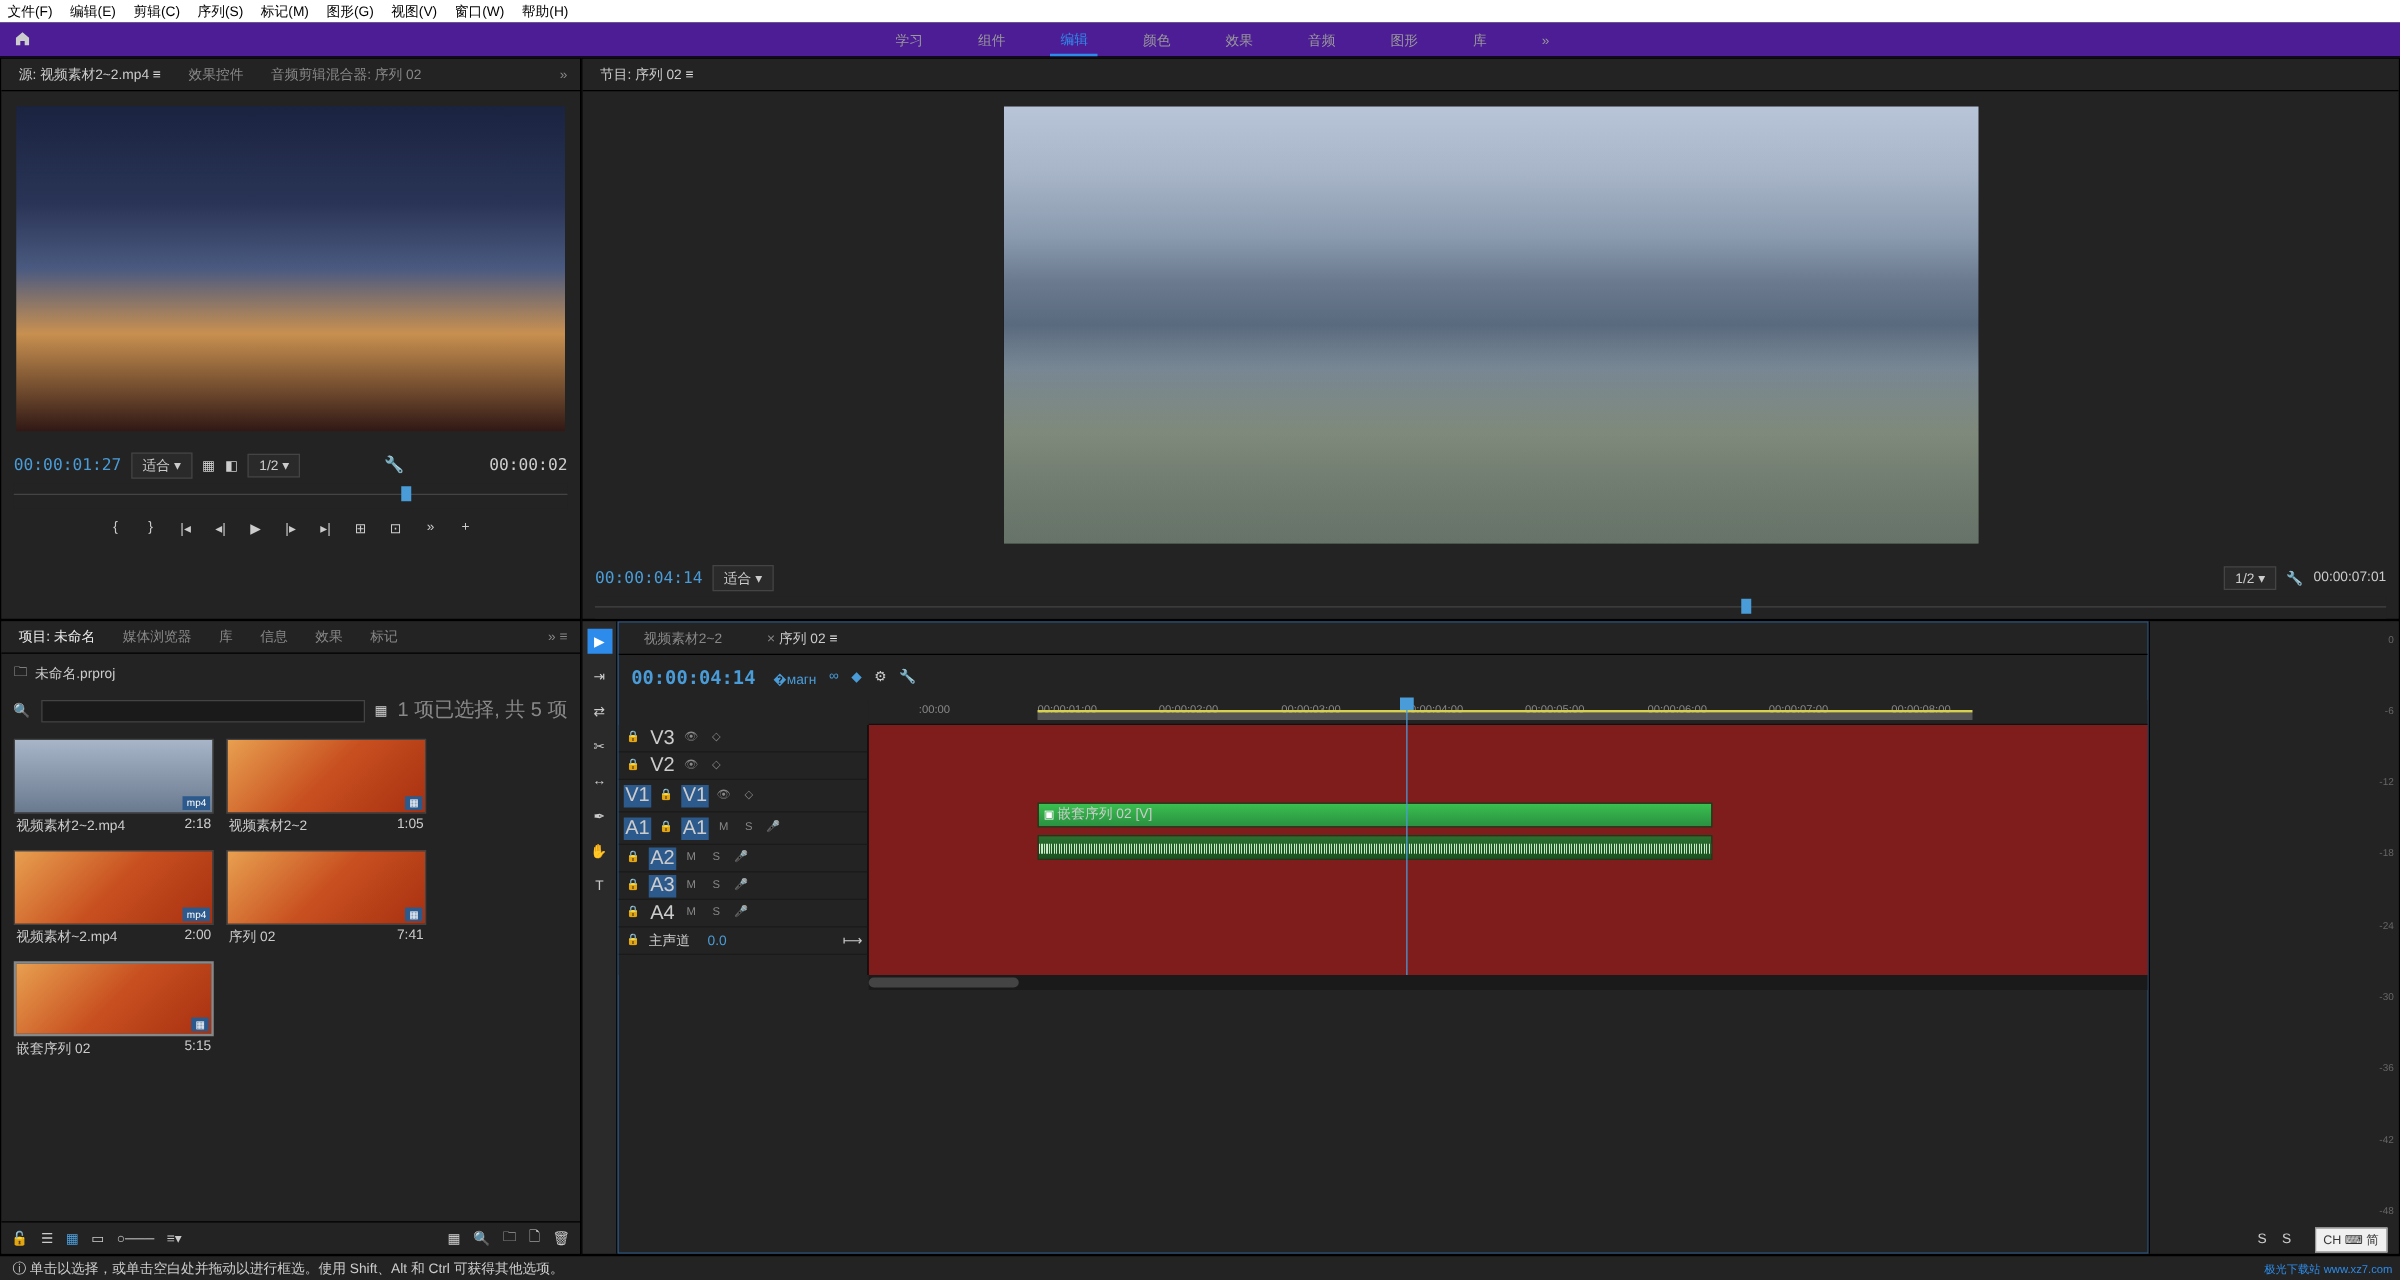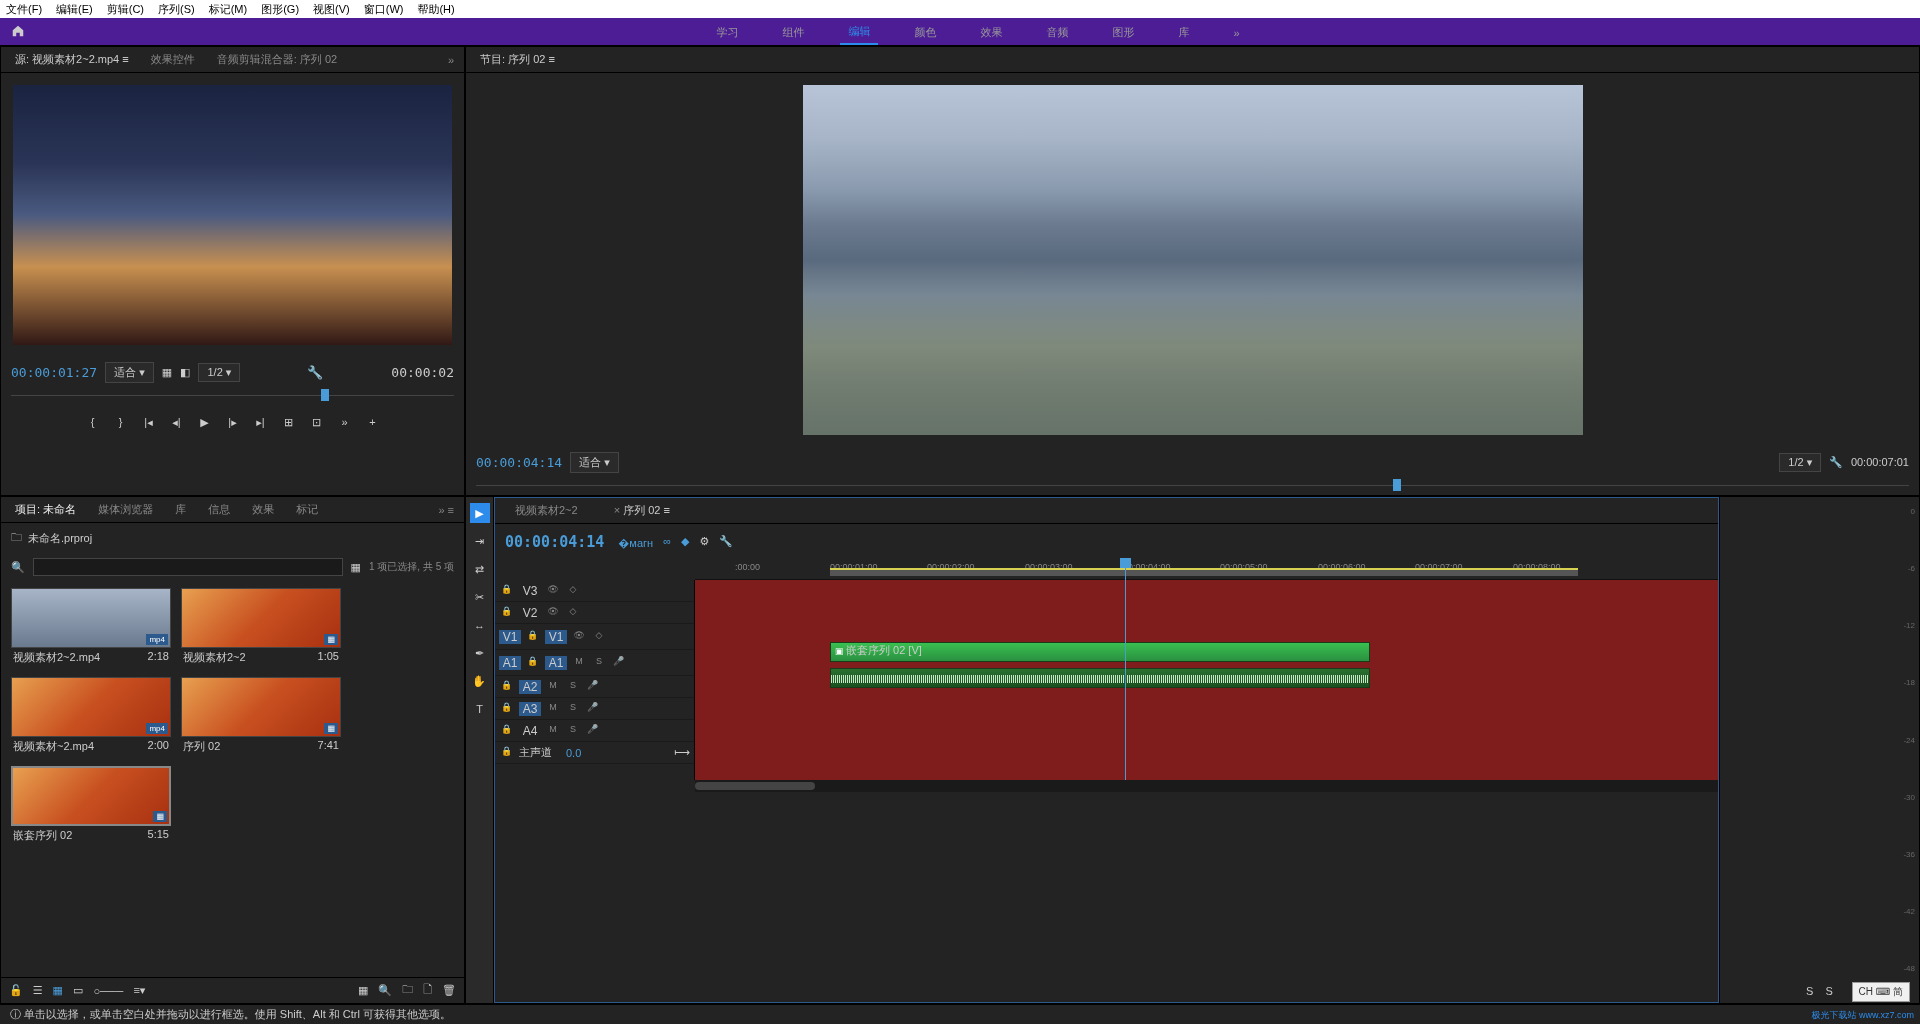--- a/index.html
+++ b/index.html
@@ -27,21 +27,21 @@
 .tc-right{margin-left:auto;font-family:monospace;font-size:13px;color:#ccc}
 .scrubber{height:20px;background:#232323;margin:0 10px;position:relative}
 .scrubber::before{content:"";position:absolute;top:8px;left:0;right:0;height:1px;background:#444}
 .scrubber-thumb{position:absolute;top:2px;width:8px;height:12px;background:#4a9cd8}
 .transport{height:30px;display:flex;align-items:center;justify-content:center;gap:12px;padding:0 10px}
 .transport-btn{width:16px;height:16px;display:flex;align-items:center;justify-content:center;color:#ccc}
 .project-panel{grid-column:1;grid-row:2}
 .proj-header{padding:6px 10px;display:flex;align-items:center;gap:6px;color:#999}
 .proj-search{padding:4px 10px;display:flex;align-items:center;gap:8px}
 .proj-search input{background:#1a1a1a;border:1px solid #444;padding:2px 6px;flex:1;color:#ccc}
-.proj-status{margin-left:auto;color:#888;font-size:10px}
+.proj-status{margin-left:auto;color:#888;font-size:16px}
 .bins{padding:8px 10px;display:flex;flex-wrap:wrap;gap:10px}
 .bin-item{width:160px}
 .bin-thumb{height:60px;background:#3a4a5a;position:relative;border:1px solid #444}
 .bin-thumb.t1{background:linear-gradient(180deg,#a8b5c8 0%,#6a7a8e 100%)}
 .bin-thumb.t2{background:linear-gradient(135deg,#e8a050 0%,#c85020 50%,#a83010 100%)}
 .bin-thumb.selected{border:2px solid #888}
 .bin-badge{position:absolute;bottom:2px;right:2px;background:#2d5a8c;color:#fff;font-size:8px;padding:1px 3px}
 .bin-label{display:flex;justify-content:space-between;padding:2px 2px;font-size:10px;color:#aaa}
 .proj-footer{position:absolute;bottom:0;left:0;right:0;height:26px;background:#232323;border-top:1px solid #000;display:flex;align-items:center;padding:0 8px;gap:10px}
 .proj-footer .spacer{flex:1}
@@ -57,21 +57,21 @@
 .tl-ruler{height:20px;background:#232323;position:relative;margin-left:200px;border-bottom:1px solid #111}
 .tl-ruler-inout{position:absolute;top:10px;height:6px;background:#555;left:135px;right:140px}
 .tl-ruler-inout::before{content:"";position:absolute;top:-2px;left:0;right:0;height:2px;background:#d8d050}
 .playhead{position:absolute;left:430px;top:0;bottom:0;width:1px;background:#4a9cd8;z-index:5}
 .playhead-top{position:absolute;top:-2px;left:-5px;width:11px;height:10px;background:#4a9cd8}
 .tl-ruler-tick{position:absolute;top:2px;font-size:9px;color:#888}
 .tracks-container{display:flex;height:200px;position:relative}
 .track-headers{width:200px;background:#232323;border-right:1px solid #000}
 .track-row{display:flex;align-items:center;height:22px;border-bottom:1px solid #1a1a1a;padding:0 4px;gap:4px}
 .track-row.tall{height:26px}
-.track-label{width:22px;text-align:center;font-size:12px;color:#ccc}
+.track-label{width:22px;text-align:center;font-size:16px;color:#ccc}
 .track-label.target{background:#2d5a8c}
 .track-btn{width:16px;height:14px;font-size:9px;color:#888;text-align:center}
 .track-content{flex:1;position:relative;background:#7f1d1d}
 .clip{position:absolute;height:20px;border:1px solid #1a3a1a;overflow:hidden}
 .clip.video{background:linear-gradient(180deg,#3ac050 0%,#2a9040 100%);top:62px;left:135px;width:540px}
 .clip.audio{background:linear-gradient(180deg,#2a7030 0%,#1a5020 100%);top:88px;left:135px;width:540px}
 .clip-label{font-size:9px;color:#fff;padding:2px 4px}
 .waveform{position:absolute;top:6px;left:0;right:0;height:8px;background:repeating-linear-gradient(90deg,#c8e8c8 0,#c8e8c8 1px,transparent 1px,transparent 2px)}
 .tl-scroll{height:12px;background:#1a1a1a;position:relative;margin-left:200px}
 .tl-scroll-thumb{position:absolute;left:0;width:120px;top:2px;height:8px;background:#444;border-radius:4px}

